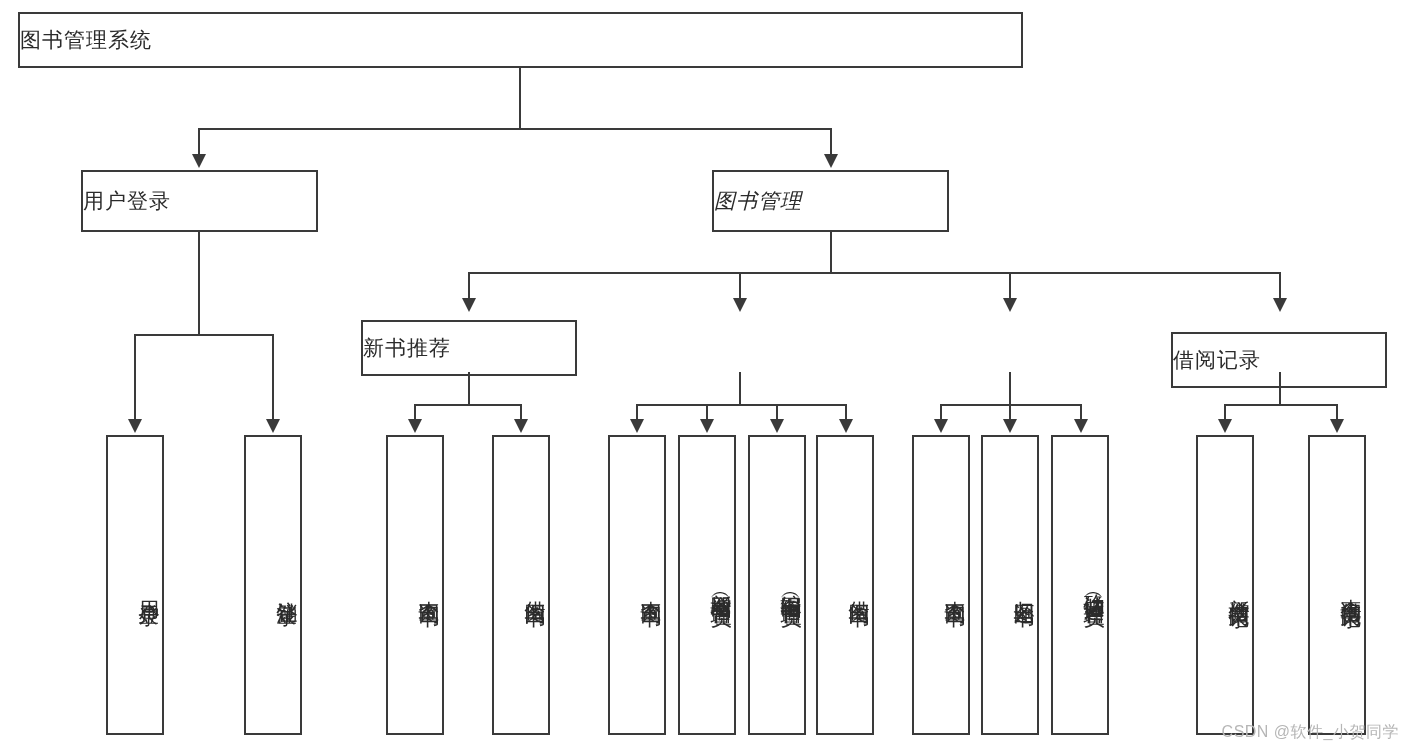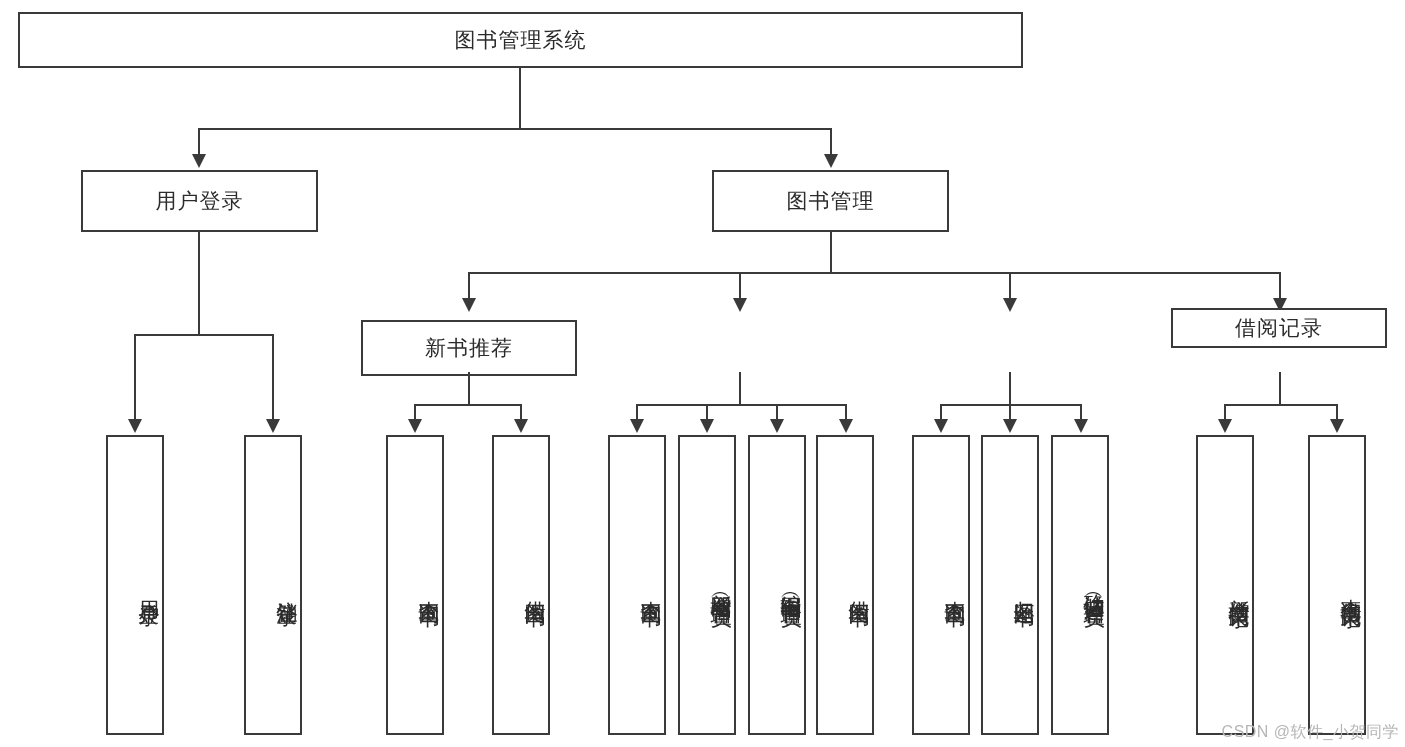--- a/index.html
+++ b/index.html
@@ -19,21 +19,20 @@
   }
 
   
   .node {
     position: absolute;
     box-sizing: border-box;
     background: #ffffff;
     border: 2px solid #3a3a3a;
     display: flex;
     align-items: center;
-    justify-content: center;
     color: #2b2b2b;
   }
   .node.horiz {
     font-size: 21px;
     letter-spacing: 1px;
     line-height: 1.1;
   }
   .node.vert {
     writing-mode: vertical-rl;
     text-orientation: upright;
@@ -94,21 +93,21 @@
   <div class="hline" style="left:198px; top:128px; width:634px;"></div>
 
   <div class="vline" style="left:198px; top:128px; height:28px;"></div>
   <div class="arrow" style="left:192px; top:154px;"></div>
   <div class="vline" style="left:830px; top:128px; height:28px;"></div>
   <div class="arrow" style="left:824px; top:154px;"></div>
 
   <div class="node horiz" style="left:81px; top:170px; width:237px; height:62px;">
     <span>用户登录</span>
   </div>
-  <div class="node horiz" style="left:712px; top:170px; width:237px; height:62px;">
+  <div class="node horiz" style="left:712px; top:170px; width:237px; height:62px;font-style:italic;">
     <span>图书管理</span>
   </div>
 
   <div class="vline" style="left:198px; top:232px; height:104px;"></div>
   <div class="hline" style="left:134px; top:334px; width:140px;"></div>
   <div class="vline" style="left:134px; top:334px; height:87px;"></div>
   <div class="arrow" style="left:128px; top:419px;"></div>
   <div class="vline" style="left:272px; top:334px; height:87px;"></div>
   <div class="arrow" style="left:266px; top:419px;"></div>
 
@@ -126,21 +125,21 @@
   <div class="vline" style="left:739px; top:272px; height:28px;"></div>
   <div class="arrow" style="left:733px; top:298px;"></div>
   <div class="vline" style="left:1009px; top:272px; height:28px;"></div>
   <div class="arrow" style="left:1003px; top:298px;"></div>
   <div class="vline" style="left:1279px; top:272px; height:28px;"></div>
   <div class="arrow" style="left:1273px; top:298px;"></div>
 
   <div class="node horiz" style="left:361px; top:320px; width:216px; height:56px;">
     <span>新书推荐</span>
   </div>
-  <div class="node horiz" style="left:1171px; top:308px; width:216px; height:40px;">
+  <div class="node horiz" style="left:1171px; top:332px; width:216px; height:56px;">
     <span>借阅记录</span>
   </div>
 
   <div class="vline" style="left:468px; top:372px; height:34px;"></div>
   <div class="hline" style="left:414px; top:404px; width:108px;"></div>
   <div class="vline" style="left:414px; top:404px; height:17px;"></div>
   <div class="arrow" style="left:408px; top:419px;"></div>
   <div class="vline" style="left:520px; top:404px; height:17px;"></div>
   <div class="arrow" style="left:514px; top:419px;"></div>
 

